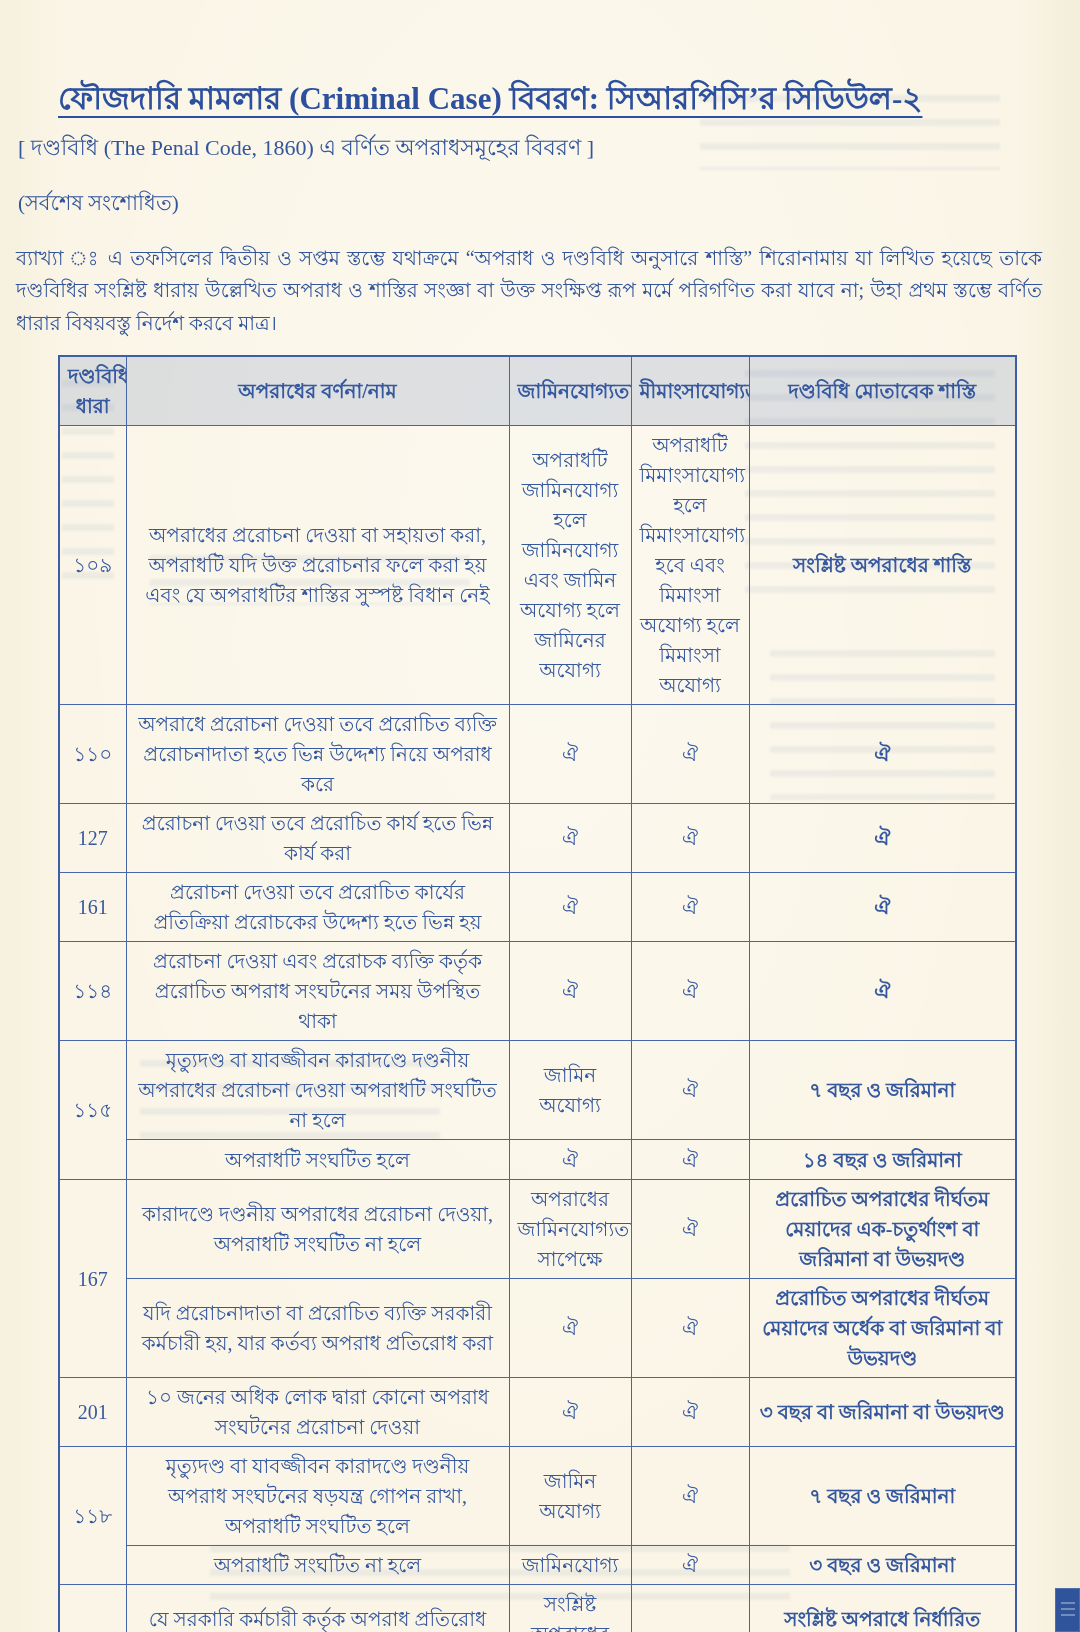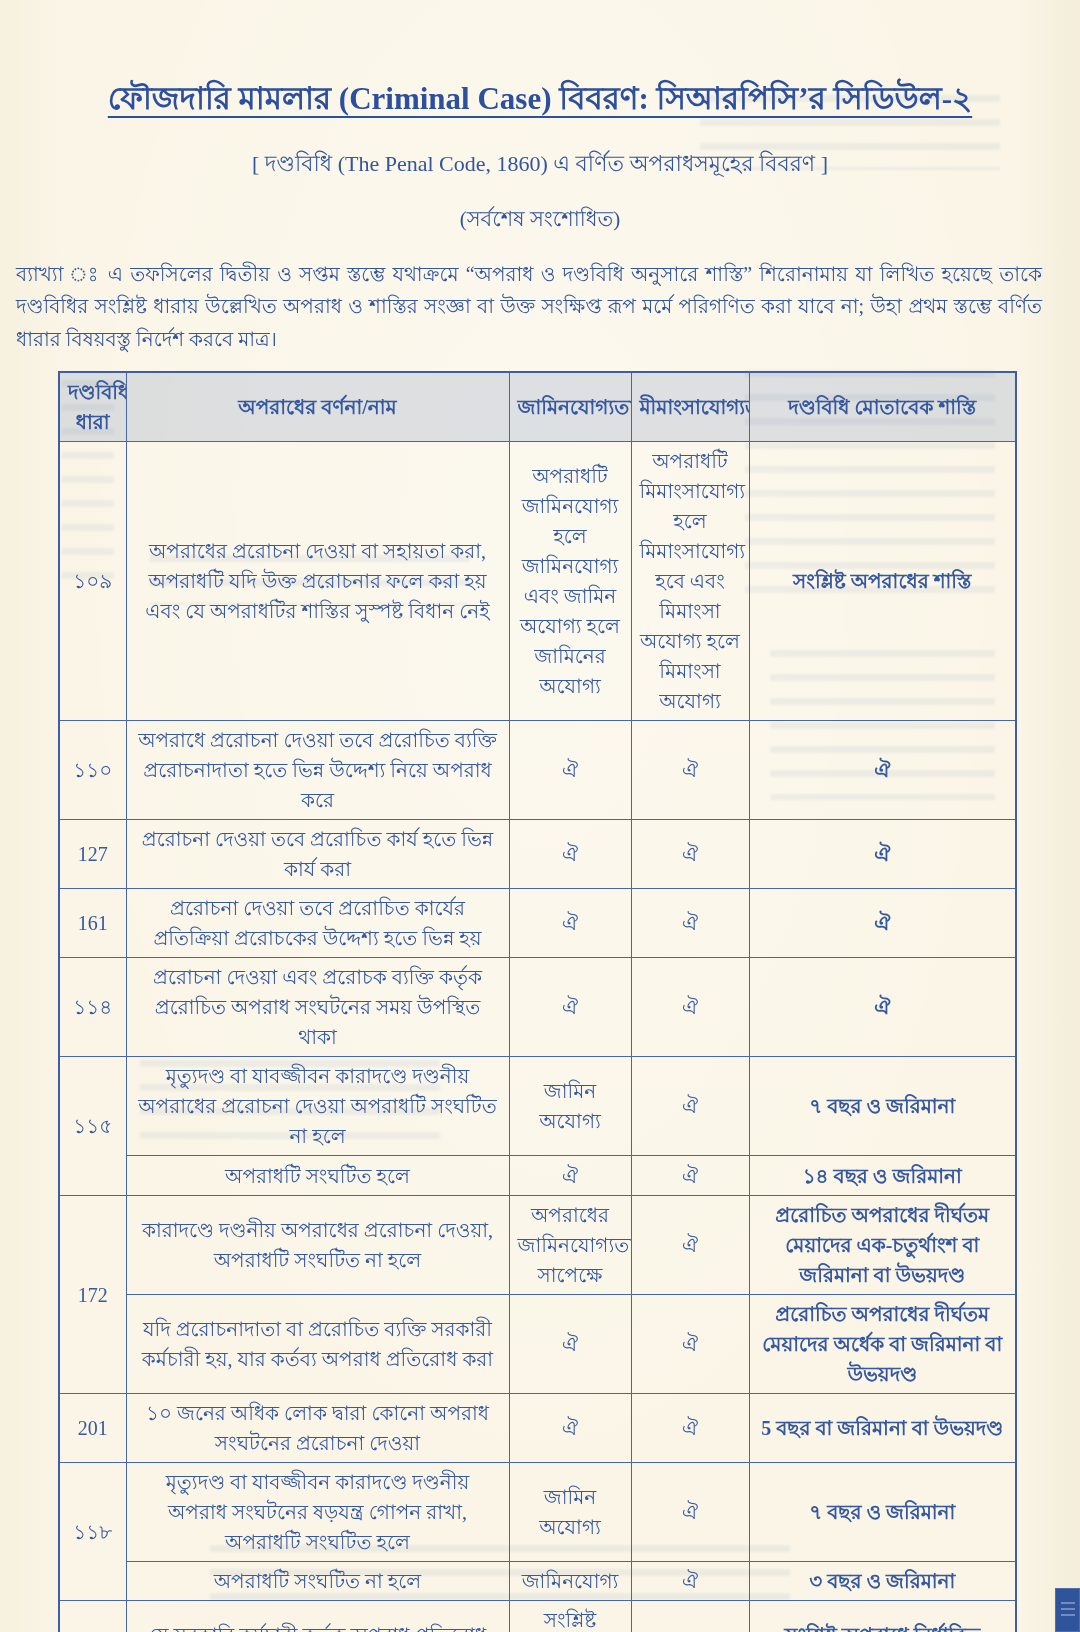--- a/index.html
+++ b/index.html
@@ -15,27 +15,27 @@
       linear-gradient(90deg, #f6f0de 0%, #faf5e6 6%, #faf5e6 94%, #f3edda 100%),
       #f9f4e4;
     color:#35589f;
   }
   
   .ghost{
     position:absolute;pointer-events:none;opacity:0.08;filter:blur(0.8px);
     background:repeating-linear-gradient(180deg, #5c76ab 0px, #5c76ab 7px, transparent 7px, transparent 24px);
     transform:scaleX(-1);
   }
-  .hdr{ text-align:center; }
+  .hdr{ text-align:left;padding-left:18px; }
   .title{
     margin:74px 40px 0 40px;
     font-size:31px;font-weight:bold;color:#2c4f9e;
     text-decoration:underline;text-decoration-thickness:2px;text-underline-offset:7px;
   }
-  .subtitle{ margin-top:20px;font-size:22px;color:#33559c; }
+  .subtitle{ margin-top:4px;font-size:22px;color:#33559c; }
   .subtitle2{ margin-top:20px;font-size:21px;color:#33559c; }
   .explanation{
     margin:20px 38px 0 16px;
     font-size:20px;line-height:1.62;color:#33559c;text-align:justify;
   }
   table.schedule{
     margin:16px 0 0 58px;
     width:957px;
     border-collapse:collapse;
     table-layout:fixed;
@@ -157,39 +157,39 @@
         <td class="pun">৭ বছর ও জরিমানা</td>
       </tr>
       <tr style="height:40px">
         <td class="desc">অপরাধটি সংঘটিত হলে</td>
         <td>ঐ</td>
         <td>ঐ</td>
         <td class="pun">১৪ বছর ও জরিমানা</td>
       </tr>
 
       <tr style="height:93px">
-        <td class="sec" rowspan="2">172</td>
+        <td class="sec" rowspan="2">167</td>
         <td class="desc">কারাদণ্ডে দণ্ডনীয় অপরাধের প্ররোচনা দেওয়া, অপরাধটি সংঘটিত না হলে</td>
         <td>অপরাধের জামিনযোগ্যতা সাপেক্ষে</td>
         <td>ঐ</td>
         <td class="pun">প্ররোচিত অপরাধের দীর্ঘতম মেয়াদের এক-চতুর্থাংশ বা জরিমানা বা উভয়দণ্ড</td>
       </tr>
       <tr style="height:60px">
         <td class="desc">যদি প্ররোচনাদাতা বা প্ররোচিত ব্যক্তি সরকারী কর্মচারী হয়, যার কর্তব্য অপরাধ প্রতিরোধ করা</td>
         <td>ঐ</td>
         <td>ঐ</td>
         <td class="pun">প্ররোচিত অপরাধের দীর্ঘতম মেয়াদের অর্ধেক বা জরিমানা বা উভয়দণ্ড</td>
       </tr>
 
       <tr style="height:65px">
         <td class="sec">201</td>
         <td class="desc">১০ জনের অধিক লোক দ্বারা কোনো অপরাধ সংঘটনের প্ররোচনা দেওয়া</td>
         <td>ঐ</td>
         <td>ঐ</td>
-        <td class="pun">5 বছর বা জরিমানা বা উভয়দণ্ড</td>
+        <td class="pun">৩ বছর বা জরিমানা বা উভয়দণ্ড</td>
       </tr>
 
       <tr style="height:77px">
         <td class="sec" rowspan="2">১১৮</td>
         <td class="desc">মৃত্যুদণ্ড বা যাবজ্জীবন কারাদণ্ডে দণ্ডনীয় অপরাধ সংঘটনের ষড়যন্ত্র গোপন রাখা, অপরাধটি সংঘটিত হলে</td>
         <td>জামিন অযোগ্য</td>
         <td>ঐ</td>
         <td class="pun">৭ বছর ও জরিমানা</td>
       </tr>
       <tr style="height:32px">

